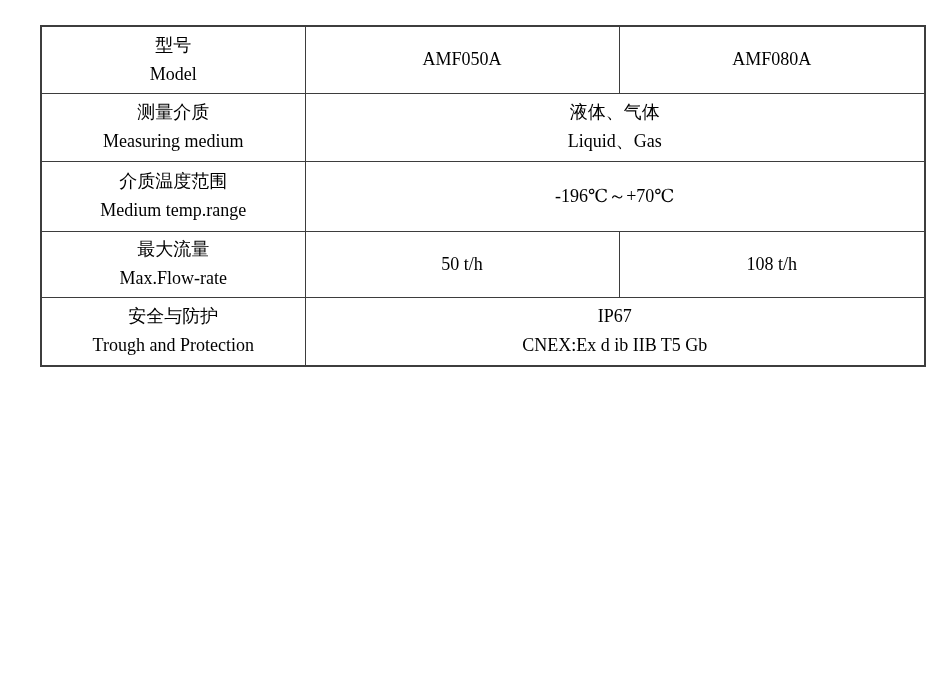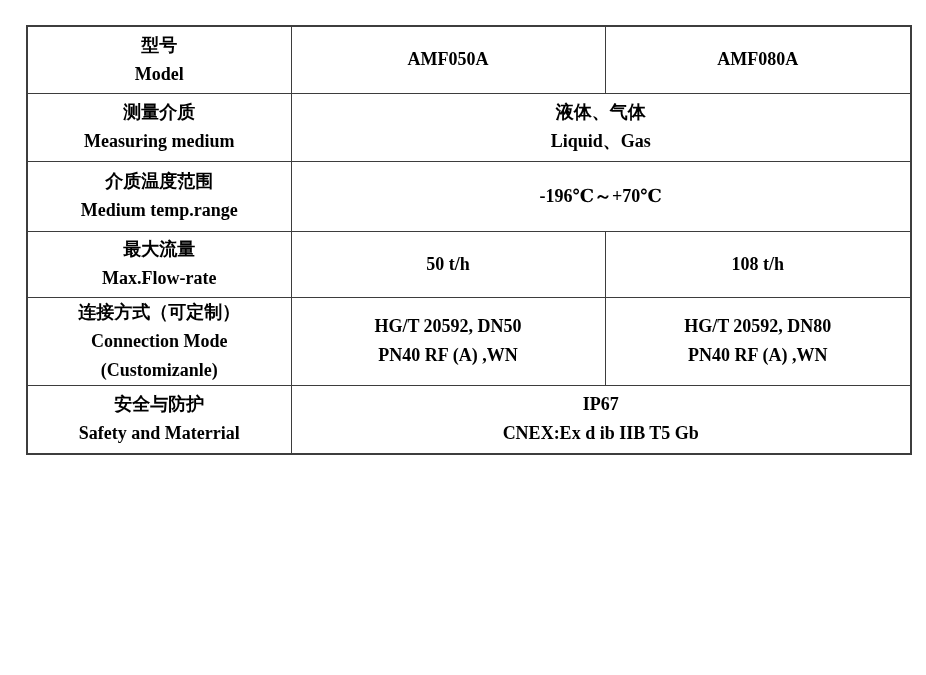--- a/index.html
+++ b/index.html
@@ -10,27 +10,26 @@
   .page {
     position: relative;
     width: 926px;
     height: 675px;
     background: #ffffff;
     font-family: "Liberation Serif", "DejaVu Serif", serif;
     color: #000000;
   }
   table.spec-table {
     position: absolute;
-    left: 26px;
+    left: 40px;
     top: 25px;
     width: 884px;
     border-collapse: collapse;
     table-layout: fixed;
     border: 2px solid #3d3d3d;
-    font-weight: bold;
   }
   table.spec-table td {
     border: 1.5px solid #3d3d3d;
     text-align: center;
     vertical-align: middle;
     padding: 0 6px;
     font-size: 18px;
     line-height: 29px;
     overflow: hidden;
   }
@@ -95,41 +94,26 @@
         </td>
         <td>
           <div class="line">50 t/h</div>
         </td>
         <td>
           <div class="line">108 t/h</div>
         </td>
       </tr>
 
 
-      <tr style="height:76px">
-        <td>
-          <div class="line">连接方式（可定制）</div>
-          <div class="line">Connection Mode</div>
-          <div class="line">(Customizanle)</div>
-        </td>
-        <td>
-          <div class="line">HG/T 20592, DN50</div>
-          <div class="line">PN40 RF (A) ,WN</div>
-        </td>
-        <td>
-          <div class="line">HG/T 20592, DN80</div>
-          <div class="line">PN40 RF (A) ,WN</div>
-        </td>
-      </tr>
 
 
       <tr style="height:69px">
         <td>
           <div class="line">安全与防护</div>
-          <div class="line">Safety and Materrial</div>
+          <div class="line">Trough and Protection</div>
         </td>
         <td colspan="2" class="wide-lines">
           <div class="line">IP67</div>
           <div class="line">CNEX:Ex d ib IIB T5 Gb</div>
         </td>
       </tr>
 
     </tbody>
   </table>
 </div>

